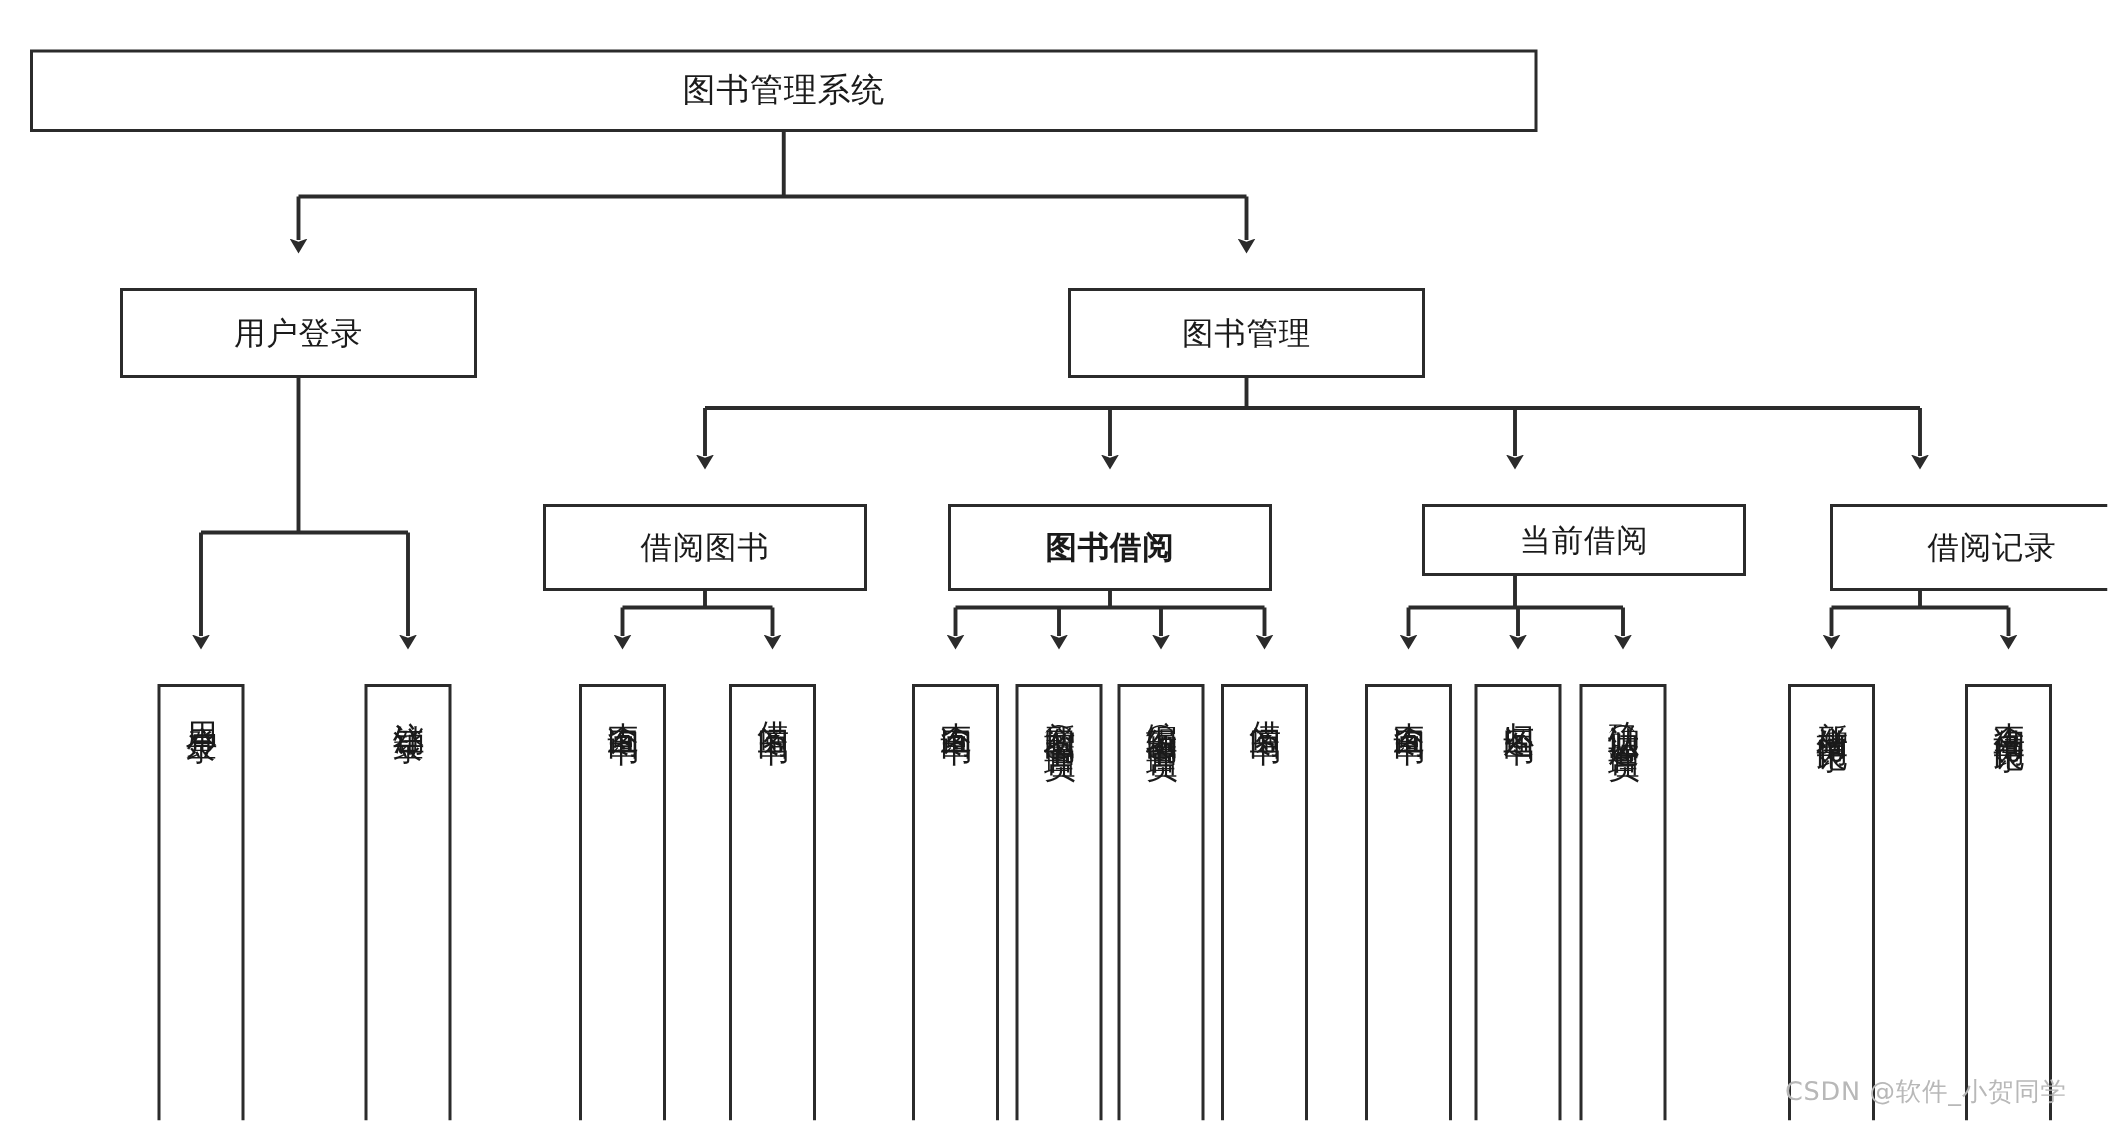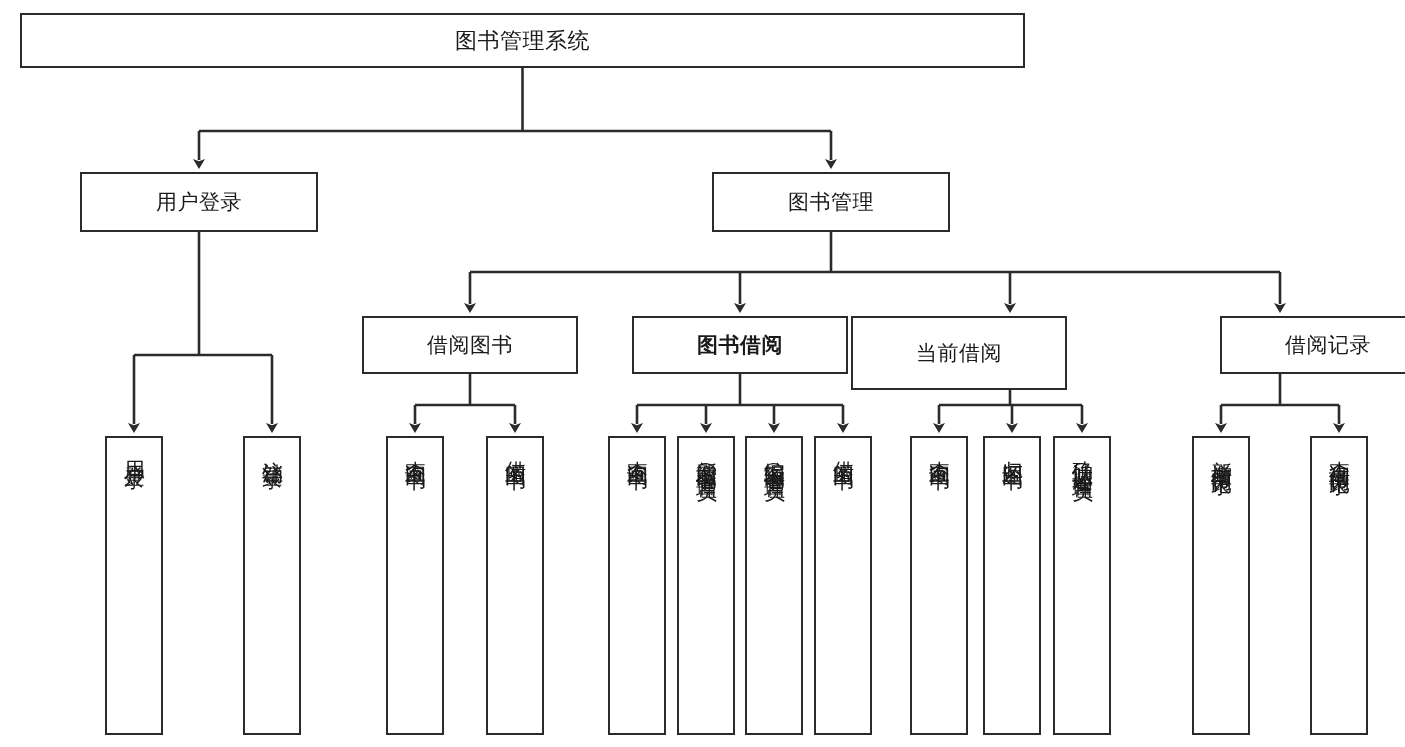--- a/index.html
+++ b/index.html
@@ -26,20 +26,21 @@
   }
   .node {
     position: absolute;
     box-sizing: border-box;
     border: 2px solid #2b2b2b;
     background: #ffffff;
     display: flex;
     align-items: center;
     justify-content: center;
     color: #1a1a1a;
+    margin-top: 20px;
   }
   .node .label {
     display: block;
     text-align: center;
     line-height: 1.35;
     letter-spacing: 0.5px;
   }
   .node.horiz .label {
     writing-mode: horizontal-tb;
     font-size: 21px;
@@ -121,21 +122,21 @@
       </div>
       <div class="node horiz" style="left: 712px; top: 172px; width: 238px; height: 60px;">
         <span class="label">图书管理</span>
       </div>
       <div class="node horiz" style="left: 362px; top: 316px; width: 216px; height: 58px;">
         <span class="label">借阅图书</span>
       </div>
       <div class="node horiz" style="left: 632px; top: 316px; width: 216px; height: 58px; font-weight: bold;">
         <span class="label">图书借阅</span>
       </div>
-      <div class="node horiz" style="left: 851px; top: 316px; width: 216px; height: 74px;">
+      <div class="node horiz" style="left: 948px; top: 316px; width: 216px; height: 48px;">
         <span class="label">当前借阅</span>
       </div>
       <div class="node horiz" style="left: 1220px; top: 316px; width: 216px; height: 58px;">
         <span class="label">借阅记录</span>
       </div>
       <div class="node vert" style="left: 105px; top: 436px; width: 58px; height: 299px;">
         <span class="label">用户登录</span>
       </div>
       <div class="node vert" style="left: 243px; top: 436px; width: 58px; height: 299px;">
         <span class="label">注销登录</span>
@@ -168,13 +169,14 @@
         <span class="label">确认归还（管理员）</span>
       </div>
       <div class="node vert" style="left: 1192px; top: 436px; width: 58px; height: 299px;">
         <span class="label">新增借阅记录</span>
       </div>
       <div class="node vert" style="left: 1310px; top: 436px; width: 58px; height: 299px;">
         <span class="label">查询借阅记录</span>
       </div>
     </div>
 
+  <div class="watermark" style="left: 1190px; top: 716px;">CSDN @软件_小贺同学</div>
 </div>
 
 </body></html>

